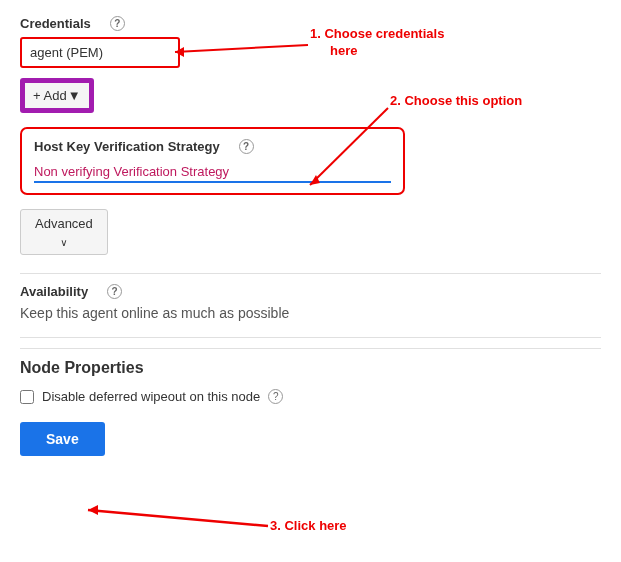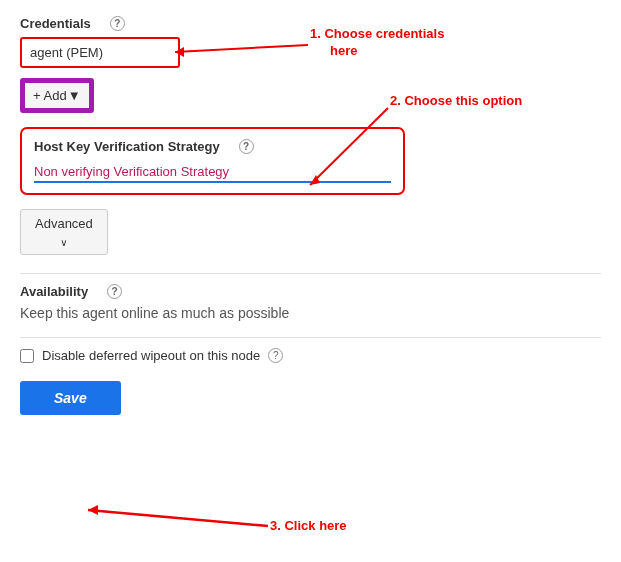--- a/index.html
+++ b/index.html
@@ -156,25 +156,24 @@
       color: #333;
       font-weight: 500;
     }
 
     
     .save-btn {
       background: #1a73e8;
       color: #fff;
       border: none;
       border-radius: 3px;
-      padding: 9px 34px;
+      padding: 9px 26px;
       font-size: 14px;
       font-weight: bold;
       cursor: pointer;
-      font-style: italic;
     }
 
     
     .annotations-overlay {
       position: absolute;
       top: 0;
       left: 0;
       width: 621px;
       height: 562px;
       pointer-events: none;
@@ -218,20 +217,21 @@
     <div class="section-label">
       <span>Availability</span>
       <span class="help-icon">?</span>
     </div>
     <div class="availability-desc">Keep this agent online as much as possible</div>
   </div>
 
   <hr class="divider">
 
   
+  <div class="node-properties-title">Node Properties</div>
 
   <div class="checkbox-row">
     <input type="checkbox" class="checkbox-input" style="">
     <span class="checkbox-label">Disable deferred wipeout on this node</span>
     <span class="help-icon">?</span>
   </div>
 
   
   <button class="save-btn">
     <span>Save</span>

